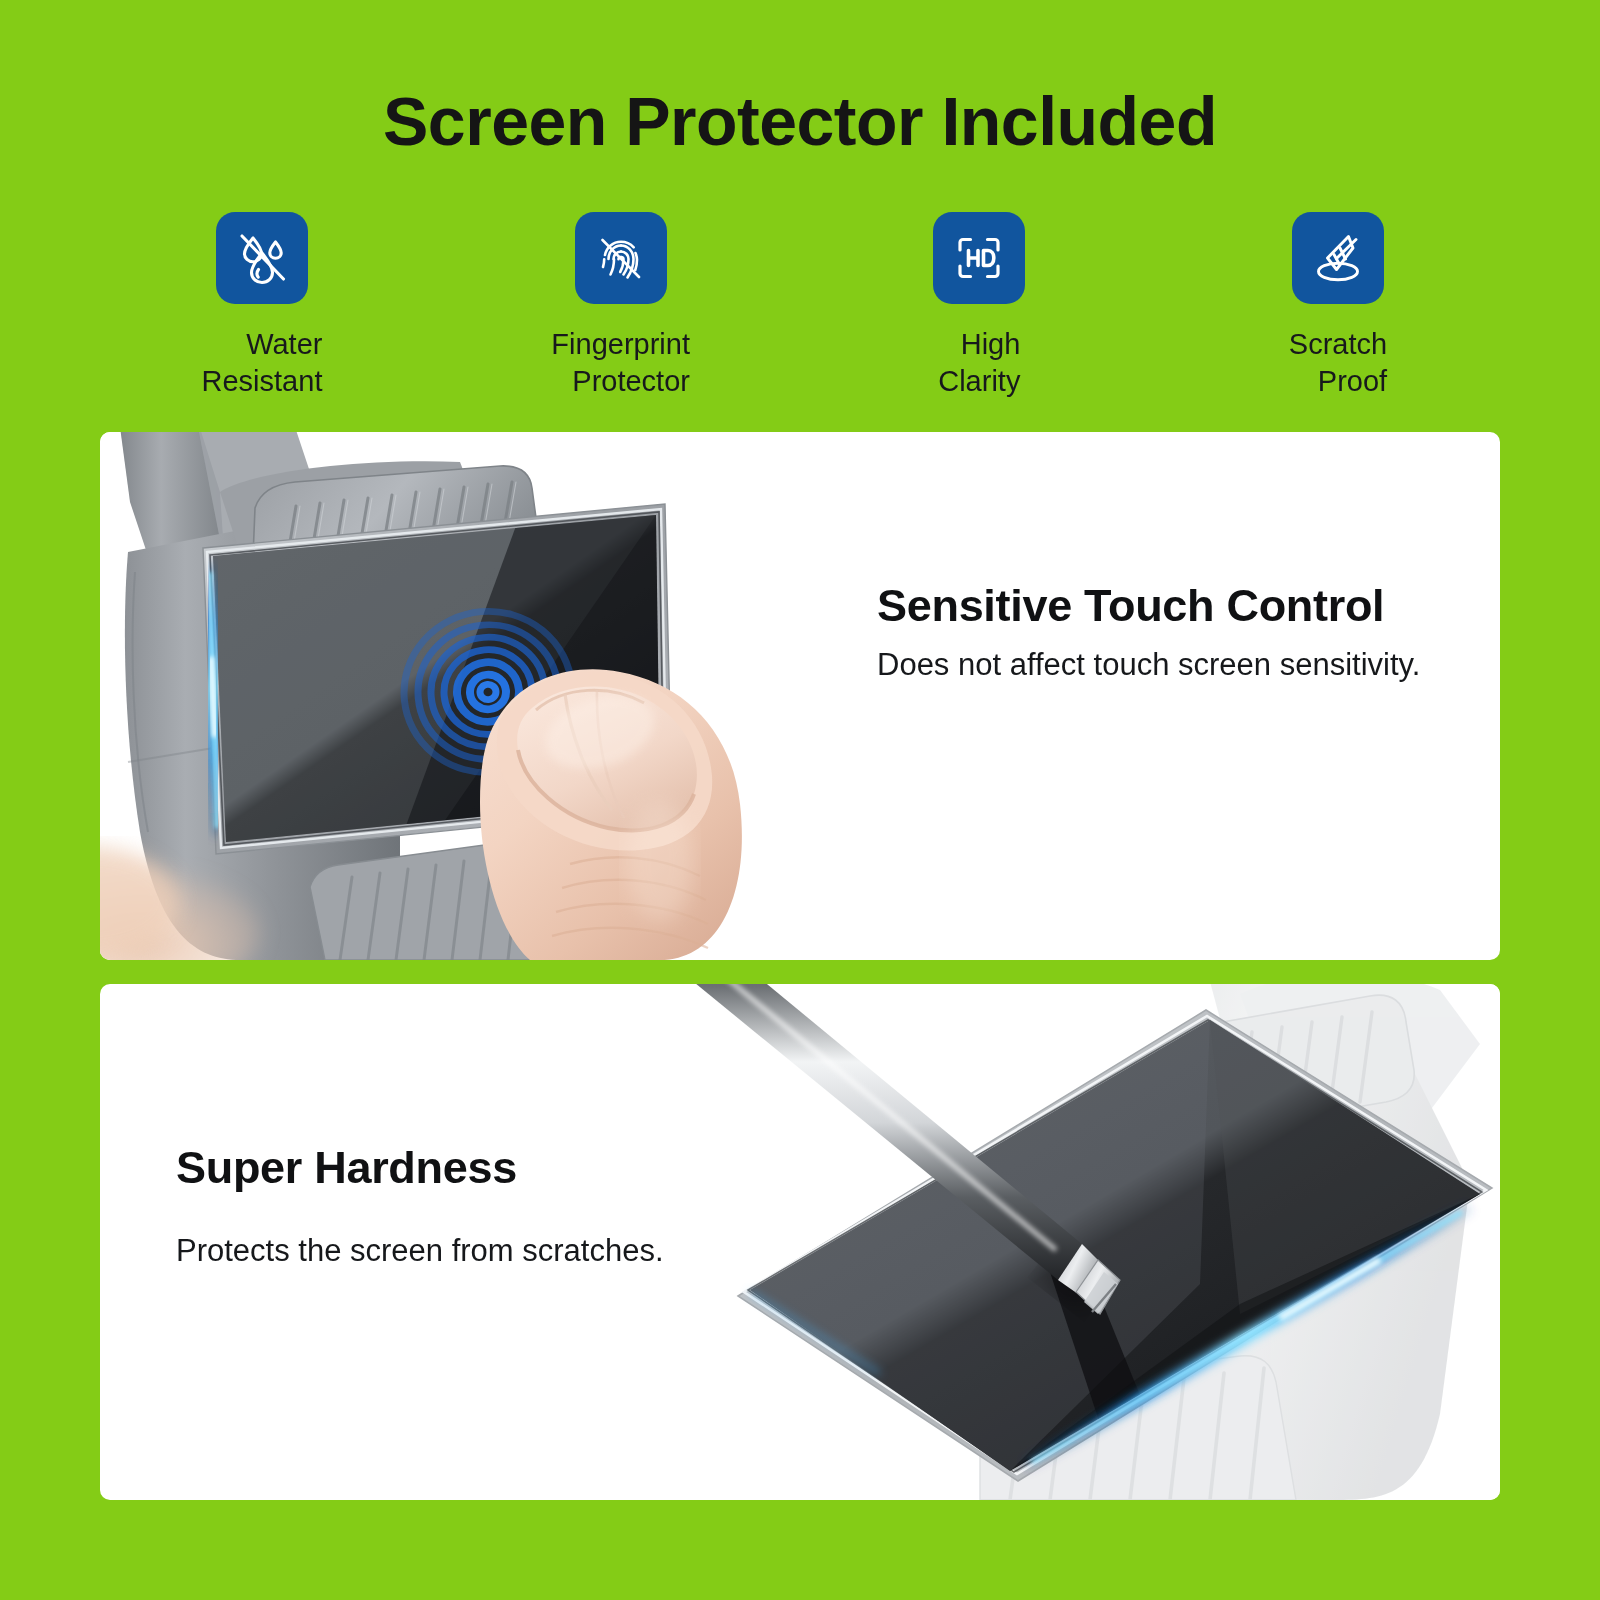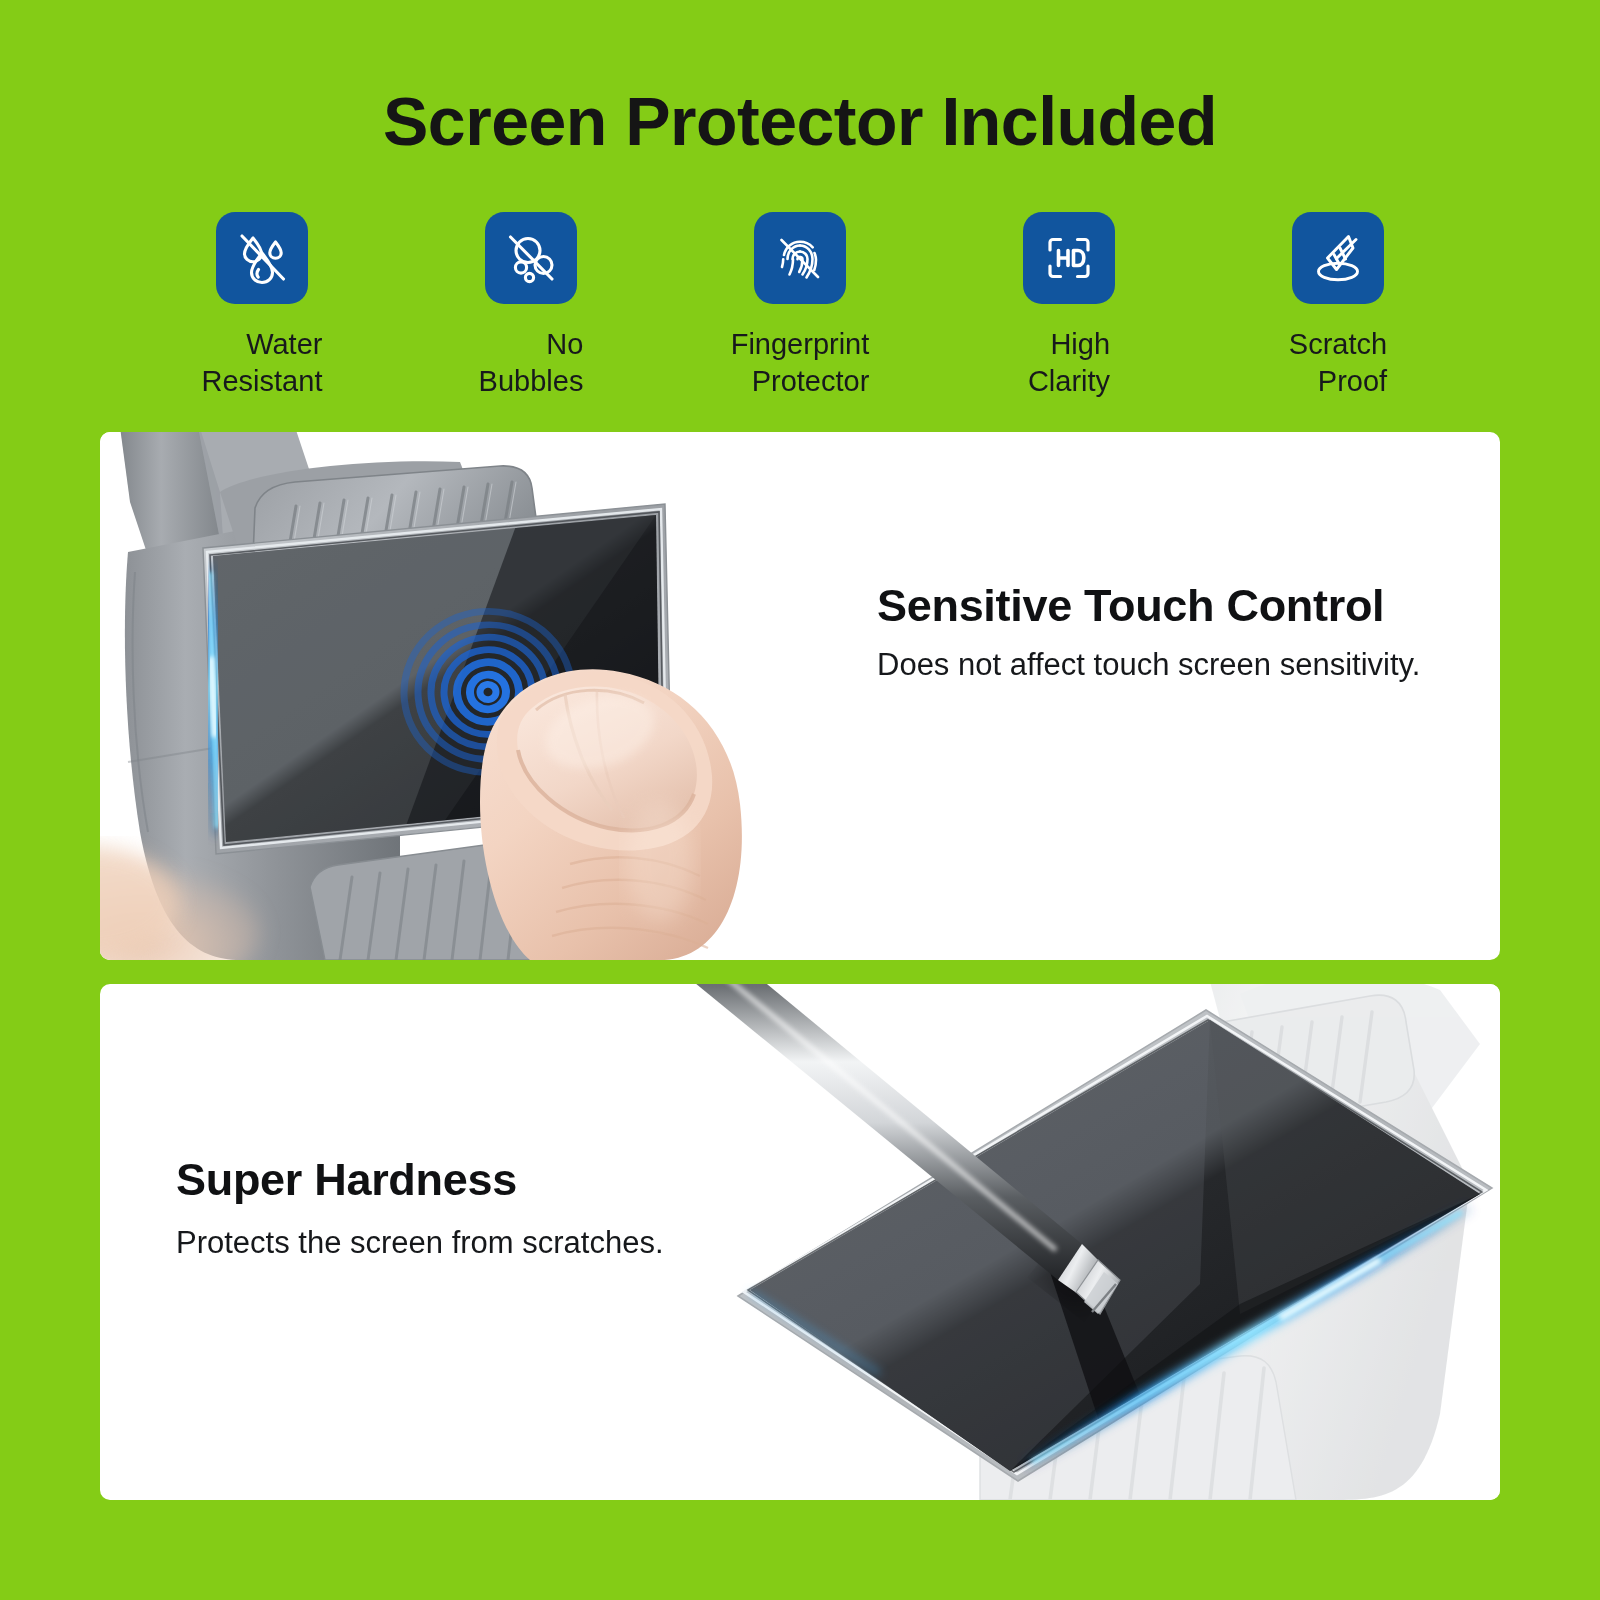--- a/index.html
+++ b/index.html
@@ -43,22 +43,22 @@
     position:absolute; background:#fff; border-radius:10px; overflow:hidden;padding-left:28px;
   }
   .panel-one { left:100px; top:432px; width:1400px; height:528px; }
   .panel-two { left:100px; top:984px; width:1400px; height:516px; }
 
   
   .copy-title { font-size:45px; font-weight:bold; color:#101113; letter-spacing:-0.3px; }
   .copy-sub   { font-size:31px; font-weight:400; color:#16181b; }
   .copy-one { position:absolute; left:777px; top:148px; }
   .copy-one .copy-sub { margin-top:15px; }
-  .copy-two { position:absolute; left:76px; top:170px; }
-  .copy-two .copy-sub { margin-top:19px;text-align:center; }
+  .copy-two { position:absolute; left:76px; top:158px; }
+  .copy-two .copy-sub { margin-top:39px;text-align:center; }
 
   
   .scene1 { position:absolute; left:0; top:0; width:780px; height:528px; }
   .scene2 { position:absolute; right:0; top:0; width:820px; height:516px; }
   .scene1 svg, .scene2 svg { display:block; }
 </style>
 </head>
 <body>
 
 <div class="page">
@@ -74,33 +74,20 @@
           <path d="M42.5 13 C42.5 13 36.8 20.2 36.8 23.8 C36.8 26.9 39.3 29.3 42.5 29.3 C45.7 29.3 48.2 26.9 48.2 23.8 C48.2 20.2 42.5 13 42.5 13 Z"></path>
           <path d="M29 24 C29 24 18.5 37 18.5 43.5 C18.5 49.1 23.2 53.5 29 53.5 C34.8 53.5 39.5 49.1 39.5 43.5 C39.5 37 29 24 29 24 Z"></path>
           <path d="M25.5 40.5 C23.5 43.2 23.6 46 25.2 48.2"></path>
           <path d="M9 7 L50.5 50"></path>
         </svg>
       </div>
       <div class="feature-label">Water
 Resistant</div>
     </div>
 
-    <div class="feature">
-      <div class="feature-badge">
-        <svg width="58" height="58" viewBox="0 0 58 58" fill="none" stroke="#fff" stroke-width="3.1" stroke-linecap="round" stroke-linejoin="round">
-          <circle cx="26" cy="21.5" r="12"></circle>
-          <circle cx="41.5" cy="36" r="8.5"></circle>
-          <circle cx="19" cy="38.5" r="5.6"></circle>
-          <circle cx="27.5" cy="48.5" r="4.1"></circle>
-          <path d="M8.5 8 L50 50"></path>
-        </svg>
-      </div>
-      <div class="feature-label">No
-Bubbles</div>
-    </div>
 
     <div class="feature">
       <div class="feature-badge">
         <svg width="58" height="58" viewBox="0 0 58 58" fill="none" stroke="#fff" stroke-width="2.6" stroke-linecap="round" stroke-linejoin="round">
           <path d="M29 16.5 C35.9 16.5 41.5 22.6 41.5 30 C41.5 37.5 38.5 44 35.5 48.5"></path>
           <path d="M16.5 30 C16.5 22.6 22.1 16.5 29 16.5"></path>
           <path d="M29 22.5 C33.2 22.5 36.5 26 36.5 30 C36.5 36 34.3 41.5 31.5 45.5"></path>
           <path d="M21.5 30 C21.5 26 24.8 22.5 29 22.5"></path>
           <path d="M29 28 C30.4 28 31.5 29 31.5 30.3 C31.5 35 30.2 39.5 28.2 43"></path>
           <path d="M26.5 30.3 C26.5 29 27.6 28 29 28"></path>

